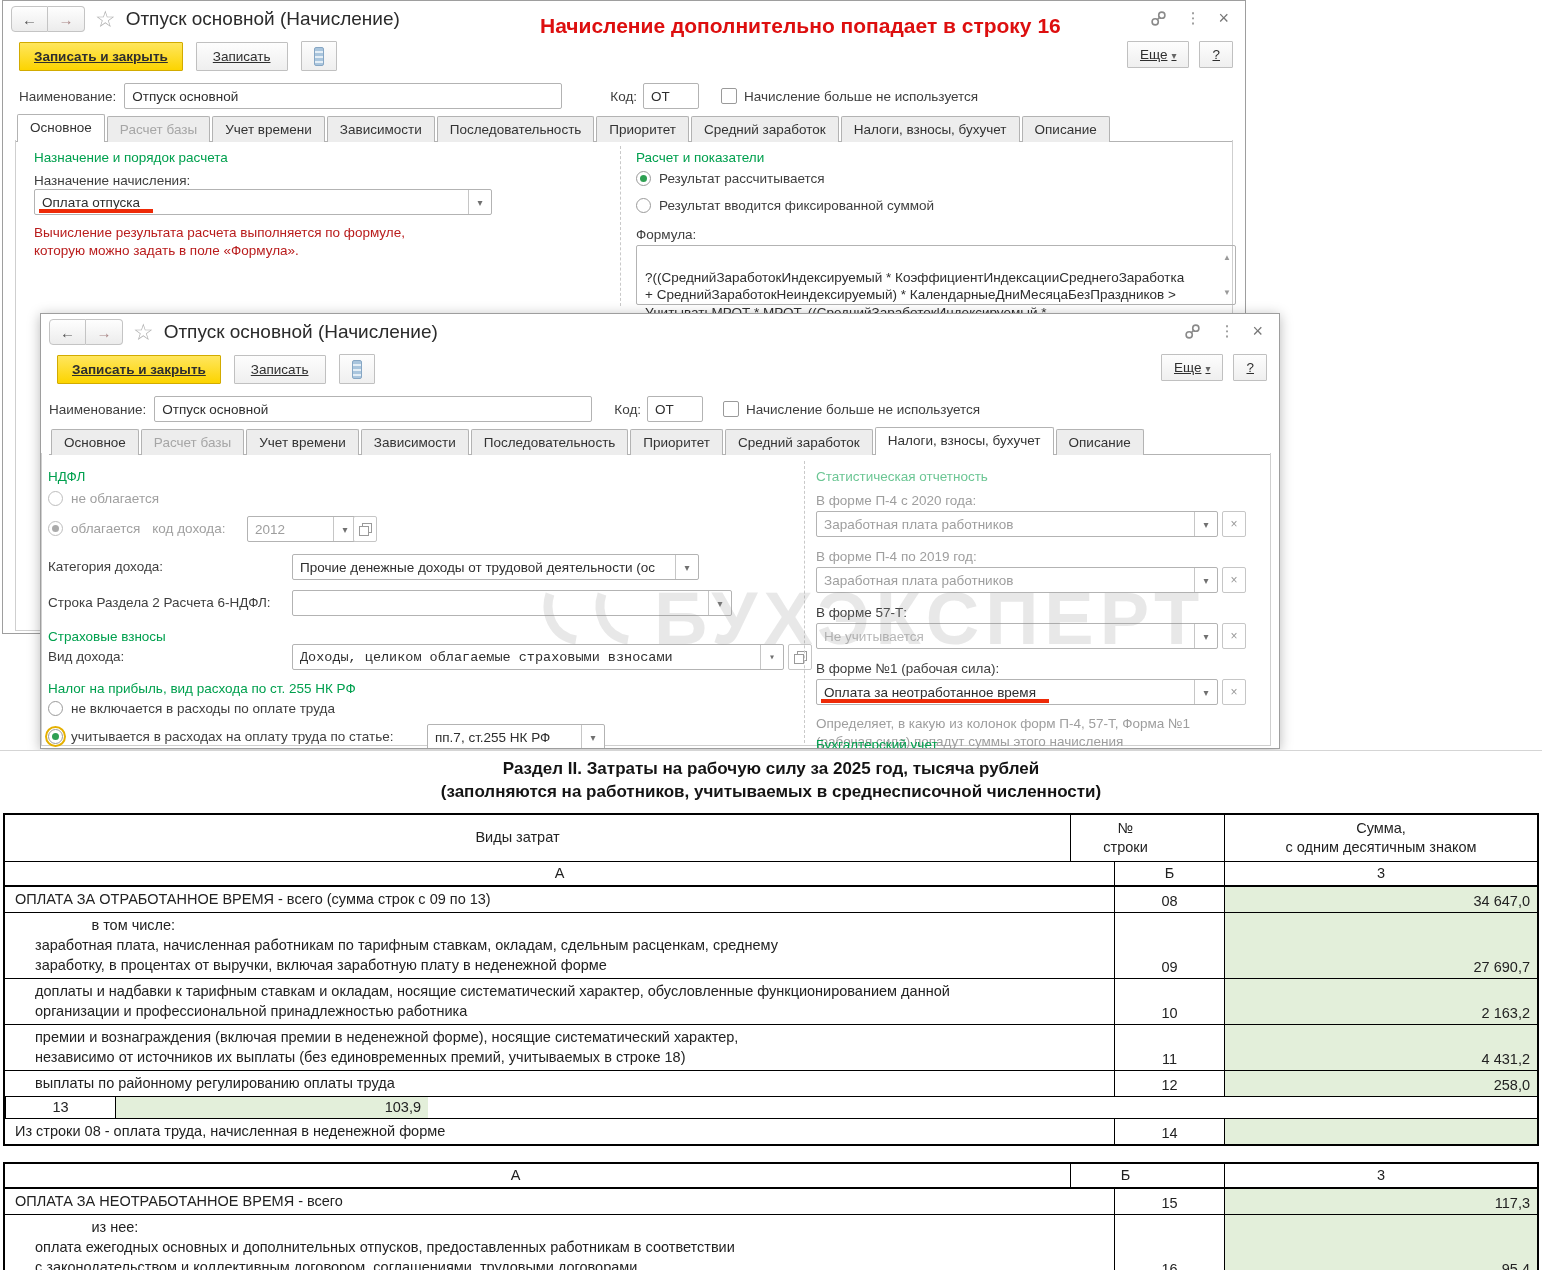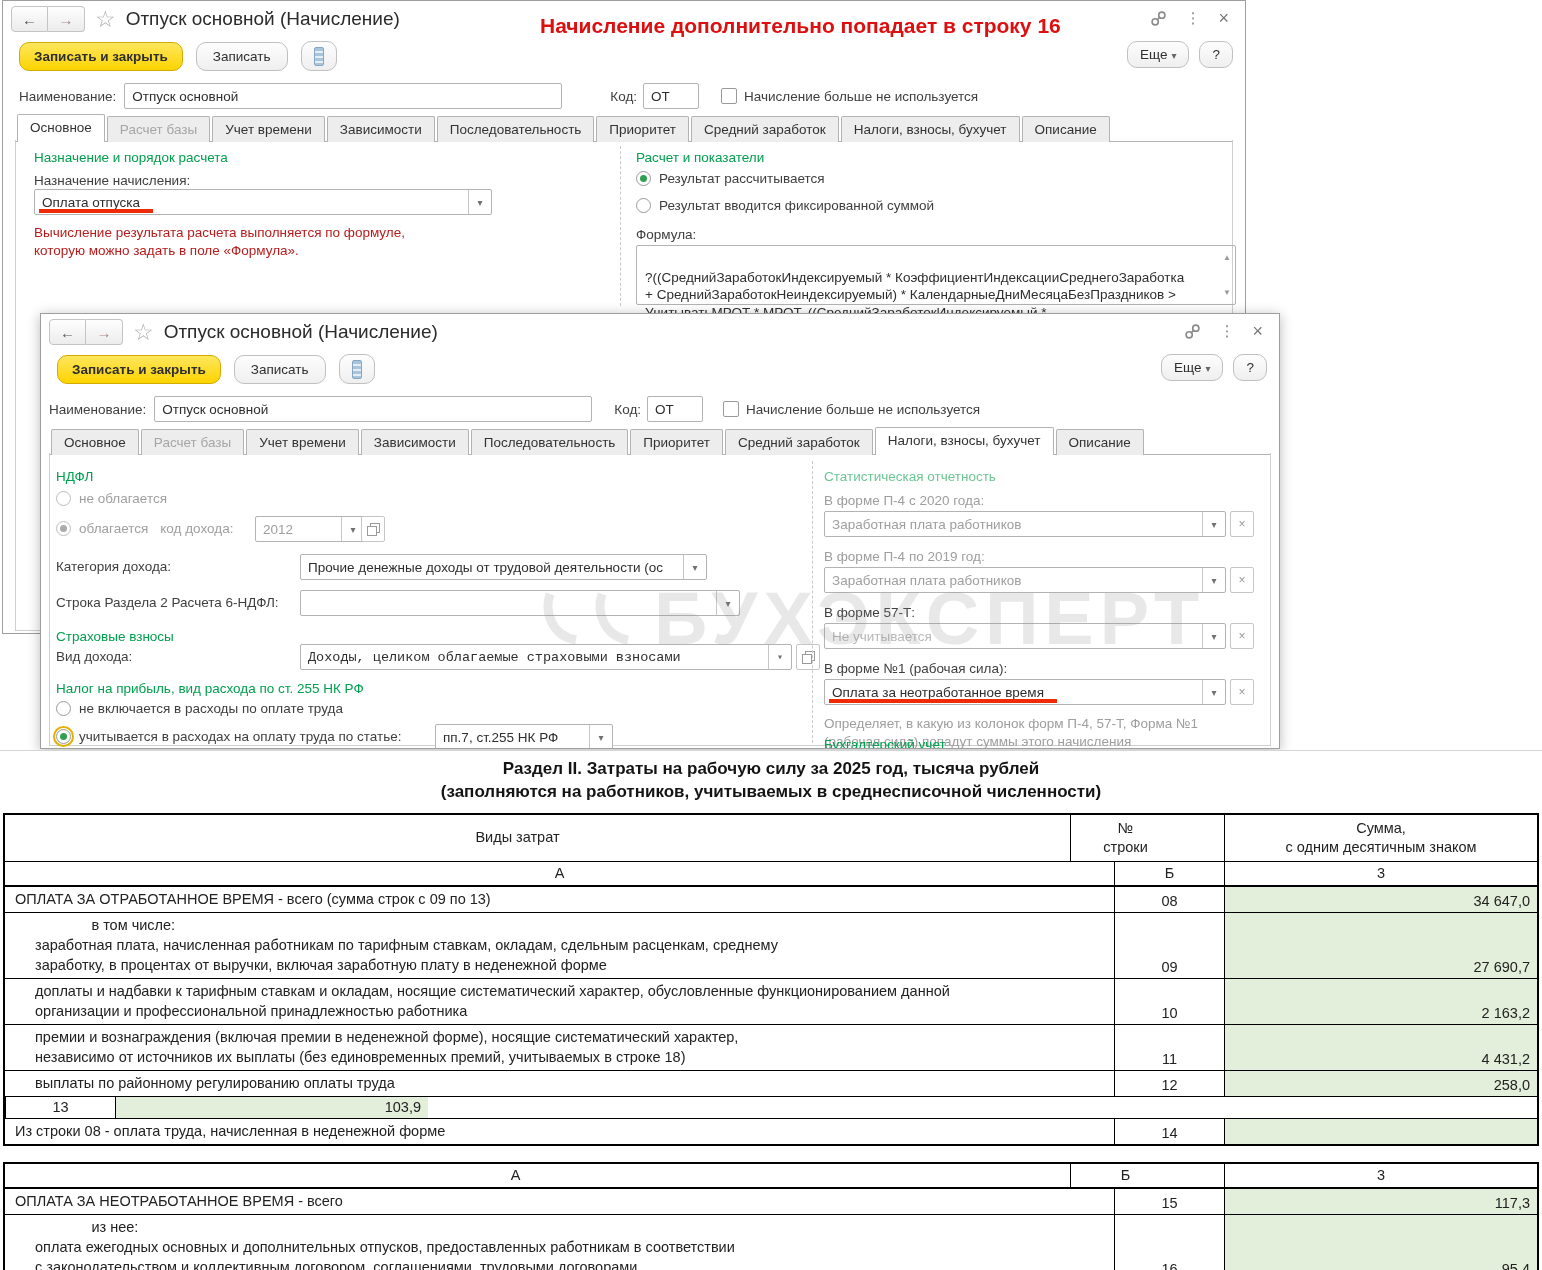--- a/index.html
+++ b/index.html
@@ -13,22 +13,22 @@
   .navbtn{width:37px;height:26px;border:1px solid #c4c4c4;background:linear-gradient(#fefefe,#ececec);
           display:flex;align-items:center;justify-content:center;font-size:15px;color:#555;box-sizing:border-box;}
   .navbtn.back{border-radius:4px 0 0 4px;}
   .navbtn.fwd{border-radius:0 4px 4px 0;border-left:none;color:#a88;}
   .star{font-size:23px;color:#b0b0b0;line-height:1;}
   .wtitle{font-size:19px;color:#2b2b2b;white-space:nowrap;}
   .winicons{position:absolute;top:8px;right:16px;display:flex;gap:18px;align-items:center;color:#777;}
   .dots{font-size:15px;color:#888;}
   .closex{font-size:18px;color:#777;line-height:1;}
   .morebar{position:absolute;top:40px;right:12px;display:flex;gap:10px;}
-  .btn{border:1px solid #c0c0c0;border-radius:10px;background:linear-gradient(#fdfdfd,#efefef);
-       font-size:13.5px;padding:5px 12px;color:#2e2e2e;white-space:nowrap;box-sizing:border-box;}
+  .btn{border:1px solid #c0c0c0;border-radius:1px;background:linear-gradient(#fdfdfd,#efefef);
+       font-size:13.5px;padding:5px 12px;color:#2e2e2e;white-space:nowrap;box-sizing:border-box;text-decoration:underline;}
   .btn .caret{font-size:10px;color:#666;margin-left:4px;}
   .toolbar{position:absolute;top:40px;left:16px;display:flex;gap:13px;align-items:center;}
   .btn-primary{background:linear-gradient(#ffe65e,#fcd400);border:1px solid #d2ab00;font-weight:bold;padding:6px 14px;}
   .btn-plain{padding:6px 16px;}
   .iconbtn{width:36px;height:30px;display:flex;align-items:center;justify-content:center;}
   .listicon{width:13px;height:17px;border:1px solid #86a6c4;border-radius:2px;
             background:repeating-linear-gradient(180deg,#a9c5dd 0 3px,#e4eef6 3px 5px);}
   .fieldrow{position:absolute;top:82px;left:16px;display:flex;align-items:center;font-size:13.5px;color:#3e3e3e;}
   .tbox{height:26px;border:1px solid #b3b3b3;border-radius:2px;display:flex;align-items:center;
         padding:0 7px;background:#fff;color:#2e2e2e;box-sizing:border-box;}
@@ -220,21 +220,21 @@
     <span class="tab">Основное</span>
     <span class="tab disabled">Расчет базы</span>
     <span class="tab">Учет времени</span>
     <span class="tab">Зависимости</span>
     <span class="tab">Последовательность</span>
     <span class="tab">Приоритет</span>
     <span class="tab">Средний заработок</span>
     <span class="tab active">Налоги, взносы, бухучет</span>
     <span class="tab">Описание</span>
   </div>
-  <div class="content" style="left:8px;right:8px;">
+  <div class="content" style="left:0;right:8px;">
 
     <div class="gh" style="left:6px;top:16px;">НДФЛ</div>
     <div class="rrow gray" style="left:6px;top:38px;">
       <span class="radio dis"></span>
       <span>не облагается</span>
     </div>
     <div class="rrow gray" style="left:6px;top:68px;">
       <span class="radio dis sel2"></span>
       <span>облагается</span>
       <span style="margin-left:4px;">код дохода:</span>

